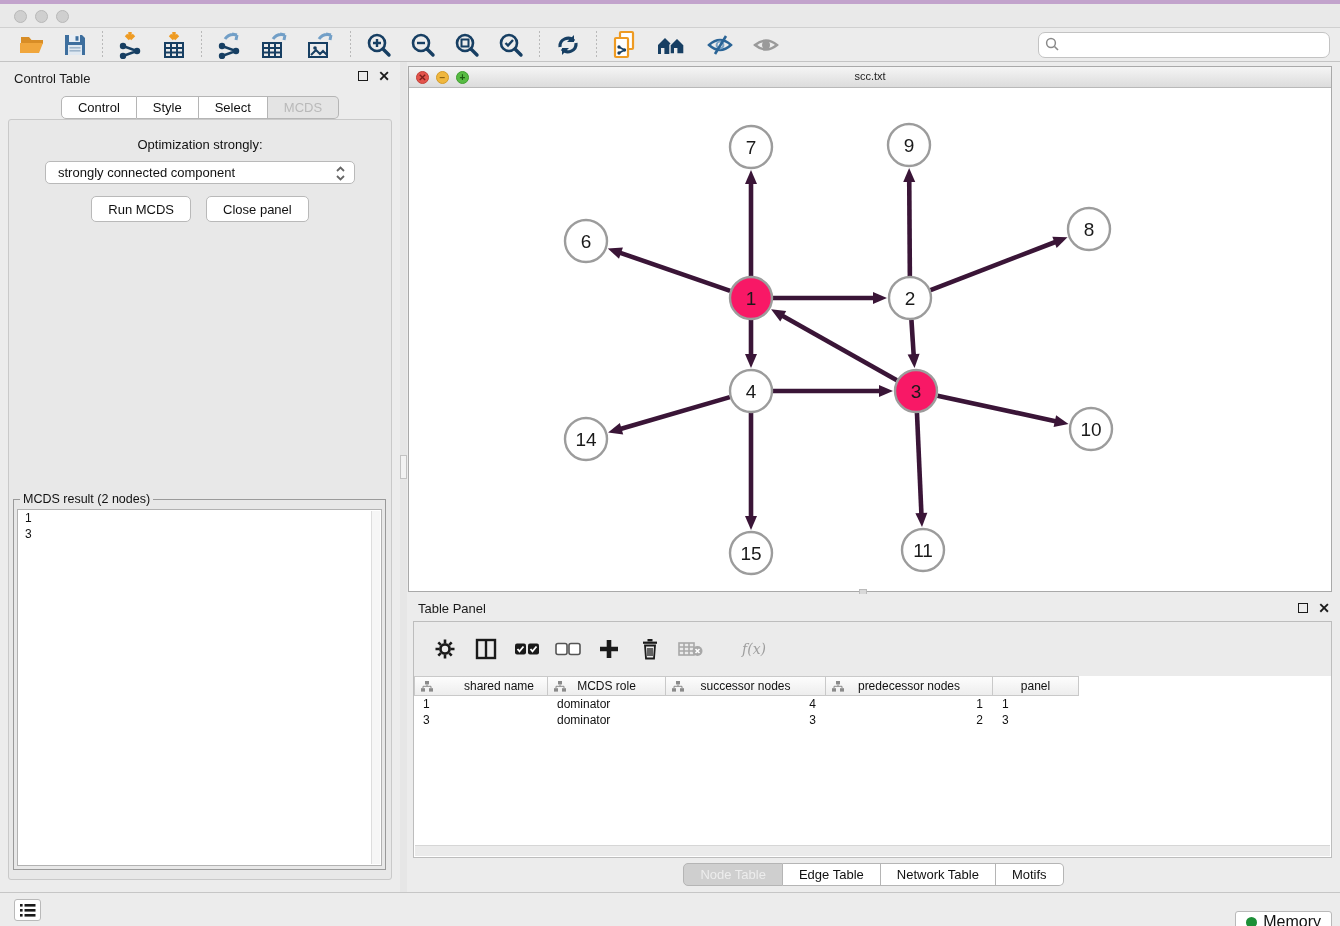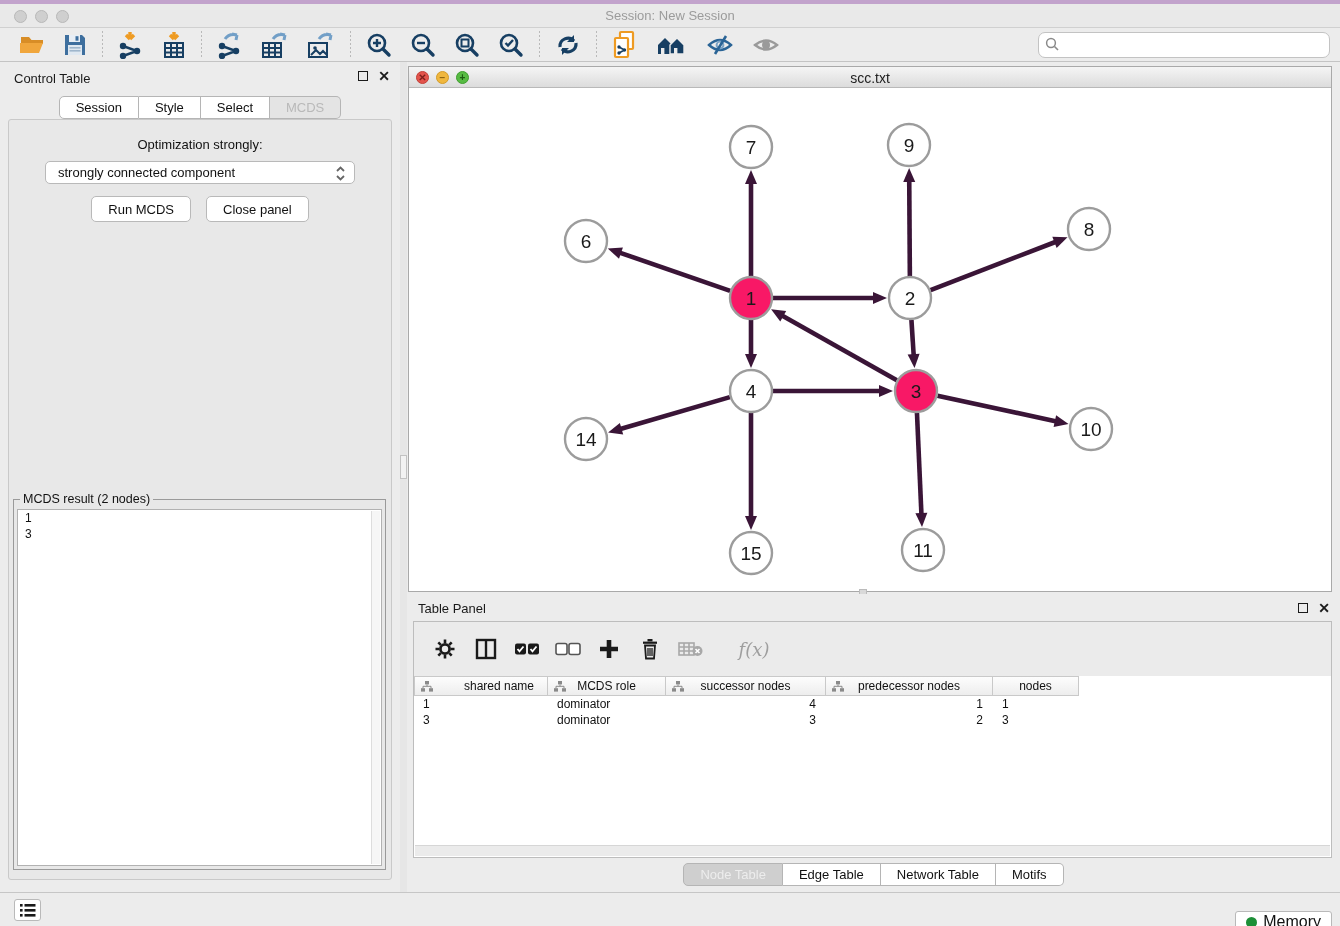--- a/index.html
+++ b/index.html
@@ -45,37 +45,37 @@
   .result-scrollbar { position:absolute; top:1px; bottom:1px; right:1px; width:9px; background:#f6f6f6; border-left:1px solid #ddd; }
 
   
   .v-splitter { position:absolute; left:400px; top:62px; width:7px; bottom:34px; background:#e6e6e6; }
   .v-splitter .handle { position:absolute; top:393px; left:0; width:7px; height:24px; background:#f2f2f2; border:1px solid #c2c2c2; }
 
   
   .right-area { position:absolute; left:407px; top:62px; right:0; bottom:34px; }
   .net-window { position:absolute; left:1px; top:4px; right:8px; height:526px; background:#fff; border:1px solid #a9a9a9; }
   .net-titlebar { position:relative; height:21px; background:linear-gradient(#f5f5f5,#dcdcdc); border-bottom:1px solid #b9b9b9; }
-  .net-titlebar .net-title { position:absolute; left:0; right:0; top:3px; text-align:center; font-size:14px; color:#222; }
+  .net-titlebar .net-title { position:absolute; left:0; right:0; top:3px; text-align:center; font-size:11px; color:#222; }
   .net-lights { position:absolute; left:7px; top:4px; display:flex; gap:7px; }
   .light { width:13px; height:13px; border-radius:50%; font-size:10px; font-weight:bold; display:flex; align-items:center; justify-content:center; line-height:1; }
   .light.red { background:#e3544c; border:1px solid #c24038; color:#7d1f1a; }
   .light.yellow { background:#f0b73e; border:1px solid #d49c28; color:#8a6312; }
   .light.green { background:#57bb43; border:1px solid #3f9e2e; color:#1d5c12; }
   .net-canvas { position:absolute; top:22px; left:0; right:0; bottom:0; background:#fff; }
   .net-handle { position:absolute; left:450px; bottom:-4px; width:8px; height:6px; background:#d9d9d9; border:1px solid #bbb; }
 
   
   .table-panel { position:absolute; left:0; top:532px; right:0; bottom:0; background:#ececec; }
   .tp-header { position:relative; height:26px; }
   .tp-header .tp-title { position:absolute; left:11px; top:7px; font-size:13px; color:#1a1a1a; }
   .tp-container { position:absolute; left:6px; right:8px; top:27px; bottom:34px; background:#fff; border:1px solid #bdbdbd; }
   .tp-toolbar { height:54px; background:#ebebeb; display:flex; align-items:center; padding-left:12px; gap:4px; }
   .tp-tool { width:37px; height:36px; display:flex; align-items:center; justify-content:center; }
-  .fx-label { font-family:"DejaVu Serif", serif; font-style:italic; font-size:18px; color:#9e9e9e;margin-left:45px; }
+  .fx-label { font-family:"DejaVu Serif", serif; font-style:italic; font-size:14px; color:#9e9e9e;margin-left:45px; }
   .grid-header { display:flex; height:20px; }
   .gh-cell { position:relative; background:linear-gradient(#fdfdfd,#ededed); border-top:1px solid #c9c9c9; border-bottom:1px solid #c9c9c9; border-right:1px solid #c9c9c9; font-size:12px; color:#111; display:flex; align-items:center; justify-content:center; }
   .gh-cell:first-child { border-left:1px solid #c9c9c9;padding-left:36px; }
   .gh-cell .tree-ic { position:absolute; left:6px; top:4px; }
   .grid-row { display:flex; height:16px; font-size:12px; color:#111; }
   .gr-cell { padding:0 10px 0 9px; display:flex; align-items:center; }
   .gr-cell.right { justify-content:flex-end; }
   .table-bottom-strip { position:absolute; left:1px; right:1px; bottom:1px; height:11px; background:#ebebeb; border-top:1px solid #d6d6d6; }
   .tp-tabs { position:absolute; bottom:6px; left:0; right:0; display:flex; justify-content:center; }
   .tp-tabs .tab.sel-gray { background:#cfcfcf; color:#ededed; }
@@ -91,21 +91,20 @@
 
 <div class="window">
 
   <div class="top-accent"></div>
   <div class="titlebar">
     <div class="traffic">
       <span class="dot"></span>
       <span class="dot"></span>
       <span class="dot"></span>
     </div>
-    <div class="title">Session: New Session</div>
   </div>
 
   <div class="toolbar">
     <span class="tb-icon">
       <svg width="26" height="22" viewBox="0 0 26 22">
           <path d="M2 3 h8 l2.5 3 H24 v4 H2 z" fill="#d88d26"></path>
           <path d="M1 9 h23 l-4 10 H1 z" fill="#f0a63c"></path>
         </svg>
     </span>
     <span class="tb-icon">
@@ -245,21 +244,21 @@
 
   <div class="control-panel">
     <div class="cp-header">
       <span class="cp-title">Control Table</span>
       <span class="panel-btns">
         <span class="float-box"></span>
         <span class="close-x">✕</span>
       </span>
     </div>
     <div class="cp-tabs">
-        <span class="tab">Session</span>
+        <span class="tab">Control</span>
         <span class="tab">Style</span>
         <span class="tab">Select</span>
         <span class="tab last disabled-sel">MCDS</span>
       </div>
     <div class="cp-content">
       <div class="opt-label">Optimization strongly:</div>
       <div class="select-box">
         <span>strongly connected component</span>
         <span class="chevrons">
           <svg width="11" height="17" viewBox="0 0 11 17">
@@ -458,21 +457,21 @@
                 <g fill="#8a8a8a">
                   <rect x="4" y="0" width="4" height="3.4"></rect>
                   <rect x="0" y="7.2" width="4" height="3.4"></rect>
                   <rect x="8" y="7.2" width="4" height="3.4"></rect>
                 </g>
                 <path d="M6 3.4 V5.3 M2 7.2 V5.3 H10 V7.2" stroke="#8a8a8a" fill="none" stroke-width="1"></path>
               </svg>
               <span>predecessor nodes</span>
             </div>
             <div class="gh-cell" style="width: 86px;">
-              <span>nodes</span>
+              <span>panel</span>
             </div>
           </div>
         <div>
             <div class="grid-row">
               <div class="gr-cell" style="width: 134px;">1</div>
               <div class="gr-cell" style="width: 118px;">dominator</div>
               <div class="gr-cell right" style="width: 160px;">4</div>
               <div class="gr-cell right" style="width: 167px;">1</div>
               <div class="gr-cell" style="width: 86px;">1</div>
             </div>

